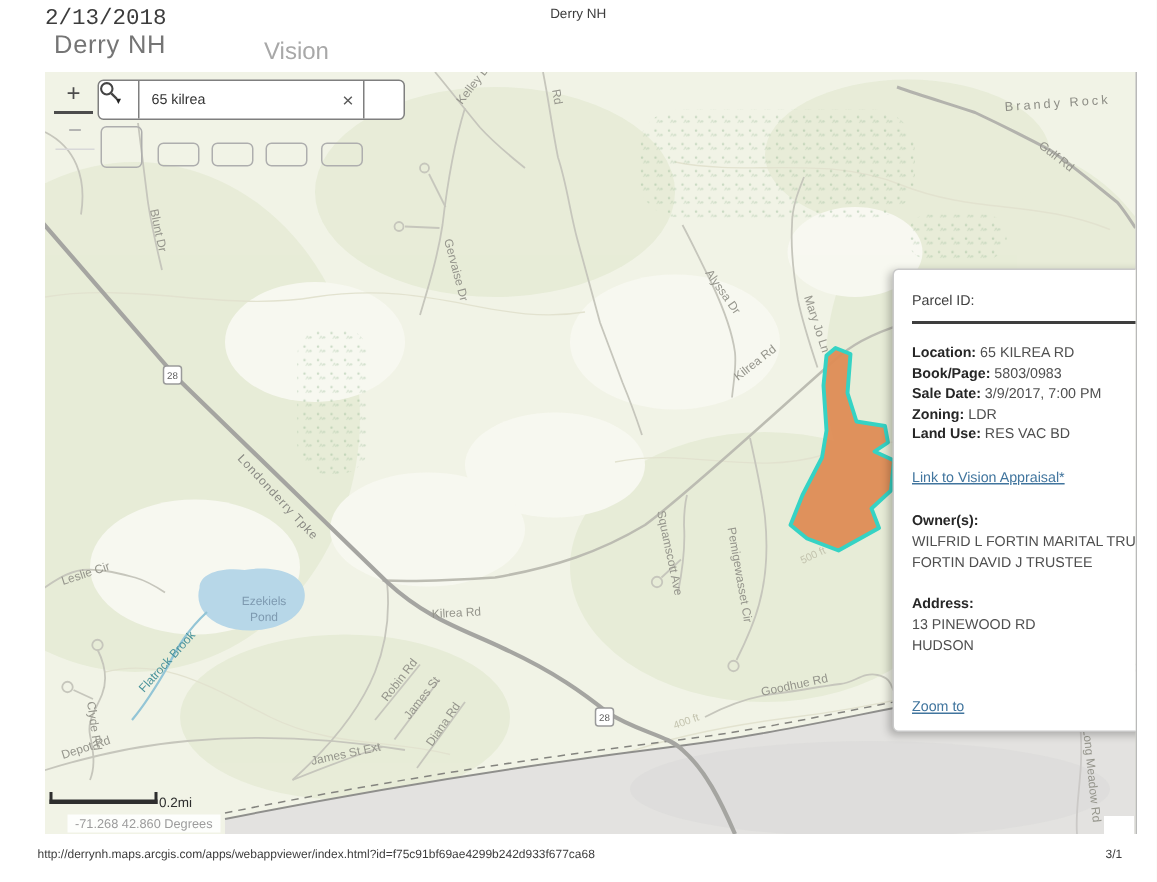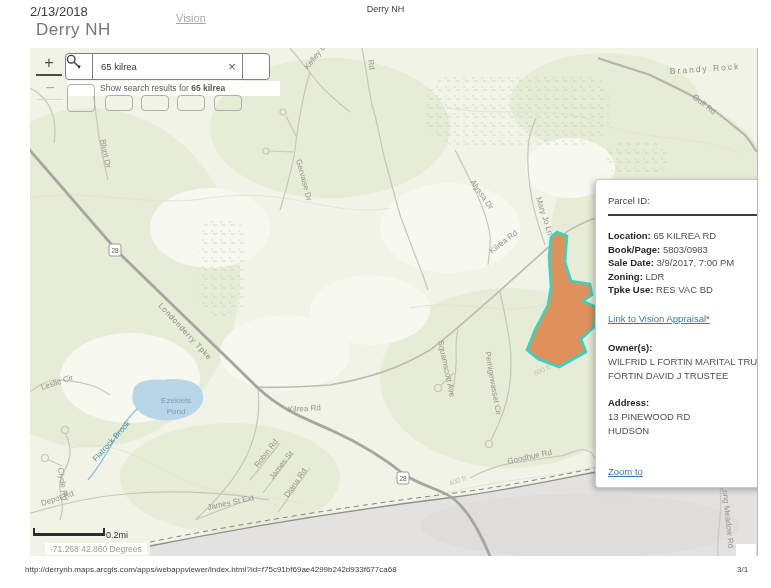--- a/index.html
+++ b/index.html
@@ -1,25 +1,25 @@
 <!DOCTYPE html>
 <html><head>
 <meta charset="utf-8">
 <style>
   html,body{margin:0;padding:0;background:#fff;width:771px;height:588px;overflow:hidden;
     font-family:"Liberation Sans",sans-serif;-webkit-font-smoothing:antialiased;}
   .abs{position:absolute;}
   
-  #print-date{left:30px;top:4px;font-size:13px;color:#3c3c3c;}
+  #print-date{left:30px;top:4px;font-size:15px;color:#3c3c3c;font-family:Liberation Mono, monospace;}
   #print-title{left:0;right:0;top:4px;text-align:center;font-size:9px;color:#3c3c3c;}
   #footer-url{left:25px;top:565px;font-size:8px;color:#3c3c3c;text-align:right;}
   #footer-page{left:737px;top:565px;font-size:8px;color:#3c3c3c;}
   
   #app-title{left:36px;top:20px;font-size:17px;color:#757575;letter-spacing:.5px;}
-  #nav-vision{left:176px;top:12px;font-size:11px;color:#a8a8a8;text-decoration:underline;}
+  #nav-vision{left:176px;top:26px;font-size:16px;color:#a8a8a8;}
   
   #map{left:30px;top:48px;width:727px;height:508px;overflow:hidden;background:#f1f3e6;
        border-right:1px solid #b9b9b9;}
   #map svg{position:absolute;left:0;top:0;}
   text{font-family:"Liberation Sans",sans-serif;}
   .lbl-road{fill:#95958c;font-size:8px;}
   .lbl-road-dark{fill:#8a8a84;font-size:8px;letter-spacing:.6px;}
   .lbl-spaced{fill:#8e8e86;font-size:8.5px;letter-spacing:2px;}
   .lbl-water{fill:#4a939b;font-size:8px;}
   .lbl-water2{fill:#7e9ab0;font-size:8px;text-anchor:middle;}
@@ -212,39 +212,36 @@
     <div id="search-clear">
       <span>×</span>
     </div>
     <div id="search-go">
       <svg width="13" height="13" viewBox="0 0 13 13">
         <circle cx="5.2" cy="5.2" r="3.8" fill="none" stroke="#444" stroke-width="1.4"></circle>
         <line x1="8.2" y1="8.2" x2="12" y2="12" stroke="#444" stroke-width="1.6"></line>
       </svg>
     </div>
   </div>
-  <div class="abs" id="suggestion">
-    <span>Show search results for </span><b>65 kilrea</b>
-  </div>
 
   <div class="abs ghostbox" style="left:37px;top:36px;width:26px;height:26px;"></div>
   <div class="abs ghostbox" style="left:75px;top:47px;width:26px;height:14px;"></div>
   <div class="abs ghostbox" style="left:111px;top:47px;width:26px;height:14px;"></div>
   <div class="abs ghostbox" style="left:147px;top:47px;width:26px;height:14px;"></div>
   <div class="abs ghostbox" style="left:184px;top:47px;width:26px;height:14px;"></div>
 
   <div class="abs" id="popup">
     <div class="title">Parcel ID:</div>
     <hr>
     <div id="popup-fields">
         <div class="row"><b>Location:</b> 65 KILREA RD</div>
         <div class="row"><b>Book/Page:</b> 5803/0983</div>
         <div class="row"><b>Sale Date:</b> 3/9/2017, 7:00 PM</div>
         <div class="row"><b>Zoning:</b> LDR</div>
-        <div class="row"><b>Tpke Use:</b> RES VAC BD</div>
+        <div class="row"><b>Land Use:</b> RES VAC BD</div>
       </div>
     <a class="maplink" id="vision-link" href="#">Link to Vision Appraisal*</a>
     <div id="owners-label"><b>Owner(s):</b></div>
     <div id="owners-list">
         <div class="pline">WILFRID L FORTIN MARITAL TRUST</div>
         <div class="pline">FORTIN DAVID J TRUSTEE</div>
       </div>
     <div id="address-label"><b>Address:</b></div>
     <div id="address-list">
         <div class="pline">13 PINEWOOD RD</div>

